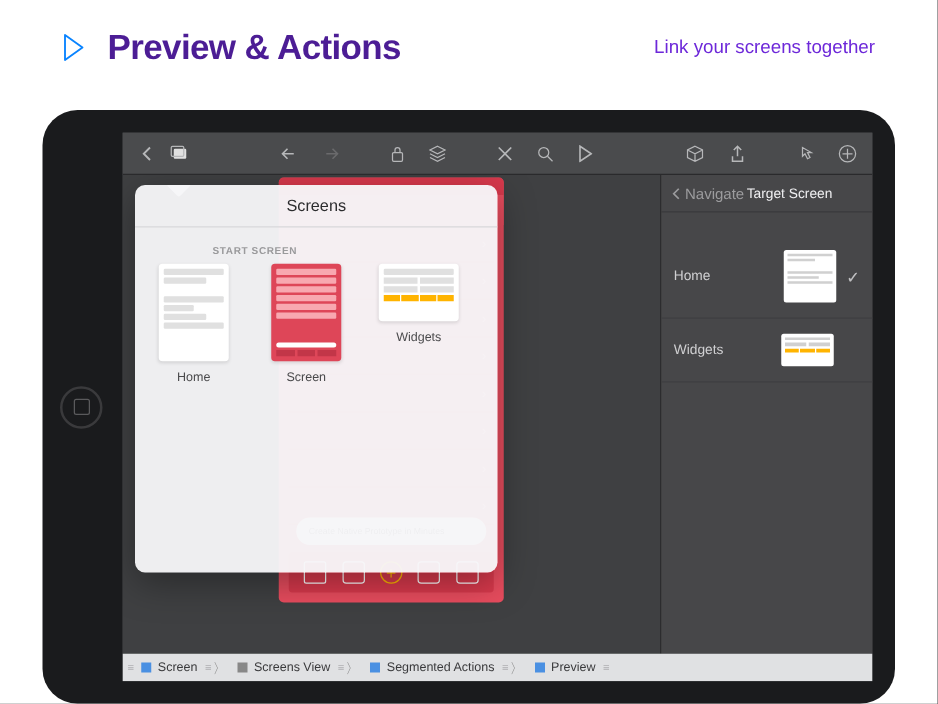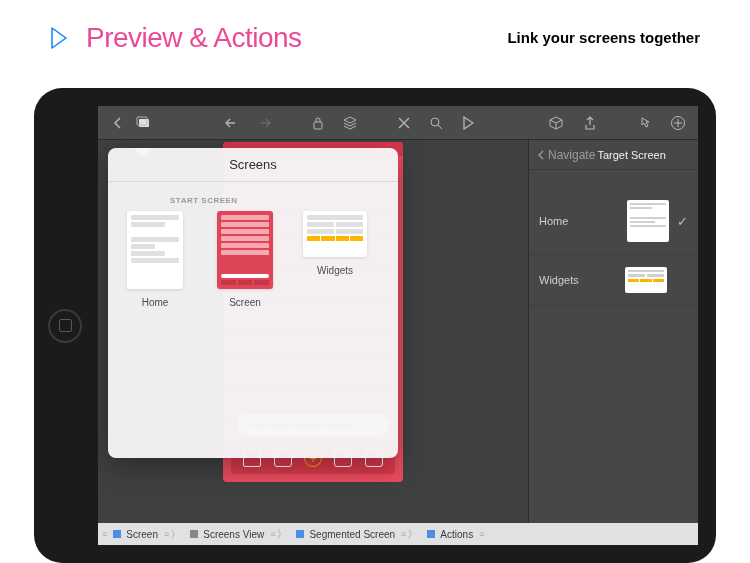--- a/index.html
+++ b/index.html
@@ -1,22 +1,22 @@
 <!DOCTYPE html>
 <html><head>
   <meta charset="utf-8">
   <style>
     * { margin: 0; padding: 0; box-sizing: border-box; font-family: -apple-system, "Helvetica Neue", Arial, sans-serif; }
     body { width: 750px; height: 563px; background: #fff; overflow: hidden; position: relative; }
     
     .promo-header { display: flex; align-items: center; padding: 22px 50px 18px; }
     .promo-left { display: flex; align-items: center; gap: 18px; flex: 1; }
     .play-icon { width: 18px; height: 22px; }
-    .promo-title { font-size: 28px; font-weight: 400; color: #ec4899; letter-spacing: -0.5px; }
-    .promo-right { text-align: center; font-size: 15px; font-weight: 700; color: #000000; line-height: 1.35; }
+    .promo-title { font-size: 28px; font-weight: 700; color: #4c1d95; letter-spacing: -0.5px; }
+    .promo-right { text-align: center; font-size: 15px; font-weight: 400; color: #6d28d9; line-height: 1.35; }
     
     .ipad-frame { position: absolute; left: 34px; top: 88px; width: 682px; height: 475px; background: #1a1b1d; border-radius: 28px; overflow: hidden; padding-left: 43px; }
     .home-button { position: absolute; left: 14px; top: 50%; transform: translateY(-50%); width: 34px; height: 34px; border: 2px solid #3a3a3c; border-radius: 50%; display:flex; align-items:center; justify-content:center;}
     .home-button::after { content:''; width:11px; height:11px; border:1.5px solid #5a5a5c; border-radius:2px; }
     
     .ipad-screen { position: absolute; left: 64px; top: 18px; right: 18px; bottom: 18px; background: #3f4042; overflow: hidden; }
     
     .top-toolbar { height: 34px; background: #4a4b4d; display: flex; align-items: center; padding: 0 8px; gap: 4px; border-bottom: 1px solid #2a2a2c; }
     .tb-icon { width: 24px; height: 24px; display: flex; align-items: center; justify-content: center; color: #b6b7b9; }
     .tb-group-left { display:flex; align-items:center; gap:2px; }
@@ -345,29 +345,29 @@
           <span>Screens View</span>
         </span>
       <span class="bc-lines">≡</span>
         <span class="bc-sep">〉</span>
       <span class="bc-item">
           <span class="bc-icon">
             <svg width="10" height="10">
               <rect x="1" y="1" width="8" height="8" fill="#4a90e2"></rect>
             </svg>
           </span>
-          <span>Segmented Screen</span>
+          <span>Segmented Actions</span>
         </span>
       <span class="bc-lines">≡</span>
         <span class="bc-sep">〉</span>
       <span class="bc-item">
           <span class="bc-icon">
             <svg width="10" height="10">
               <rect x="1" y="1" width="8" height="8" fill="#4a90e2"></rect>
             </svg>
           </span>
-          <span>Actions</span>
+          <span>Preview</span>
         </span>
       <span class="bc-lines">≡</span>
     </div>
 
   </div>
 </div>
 
 </body></html>

